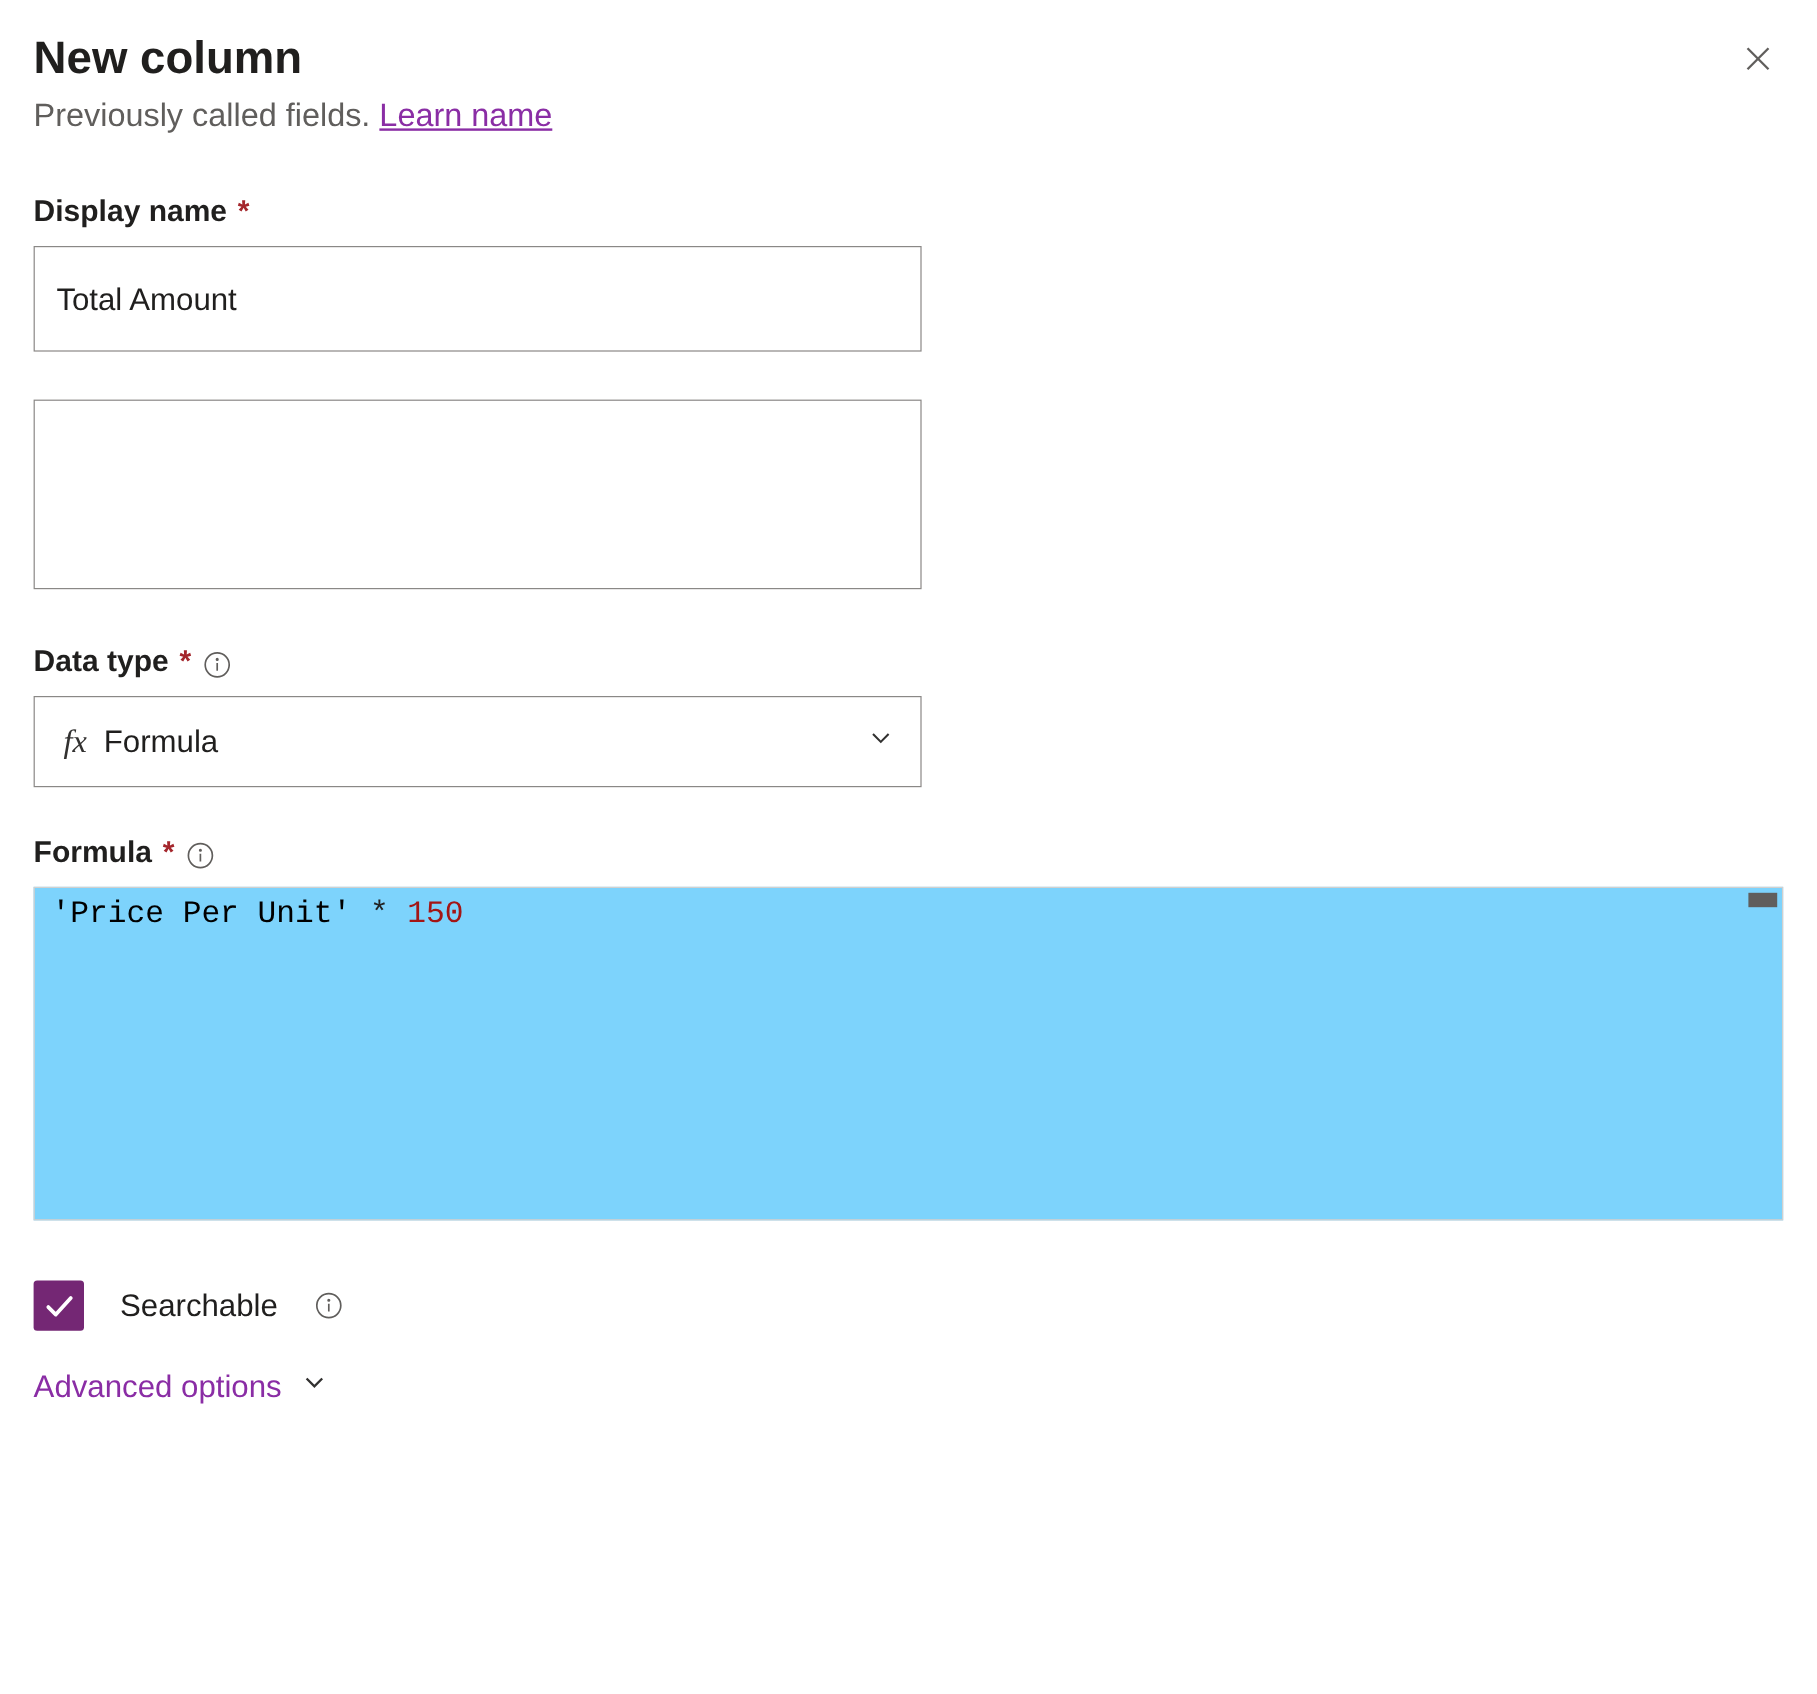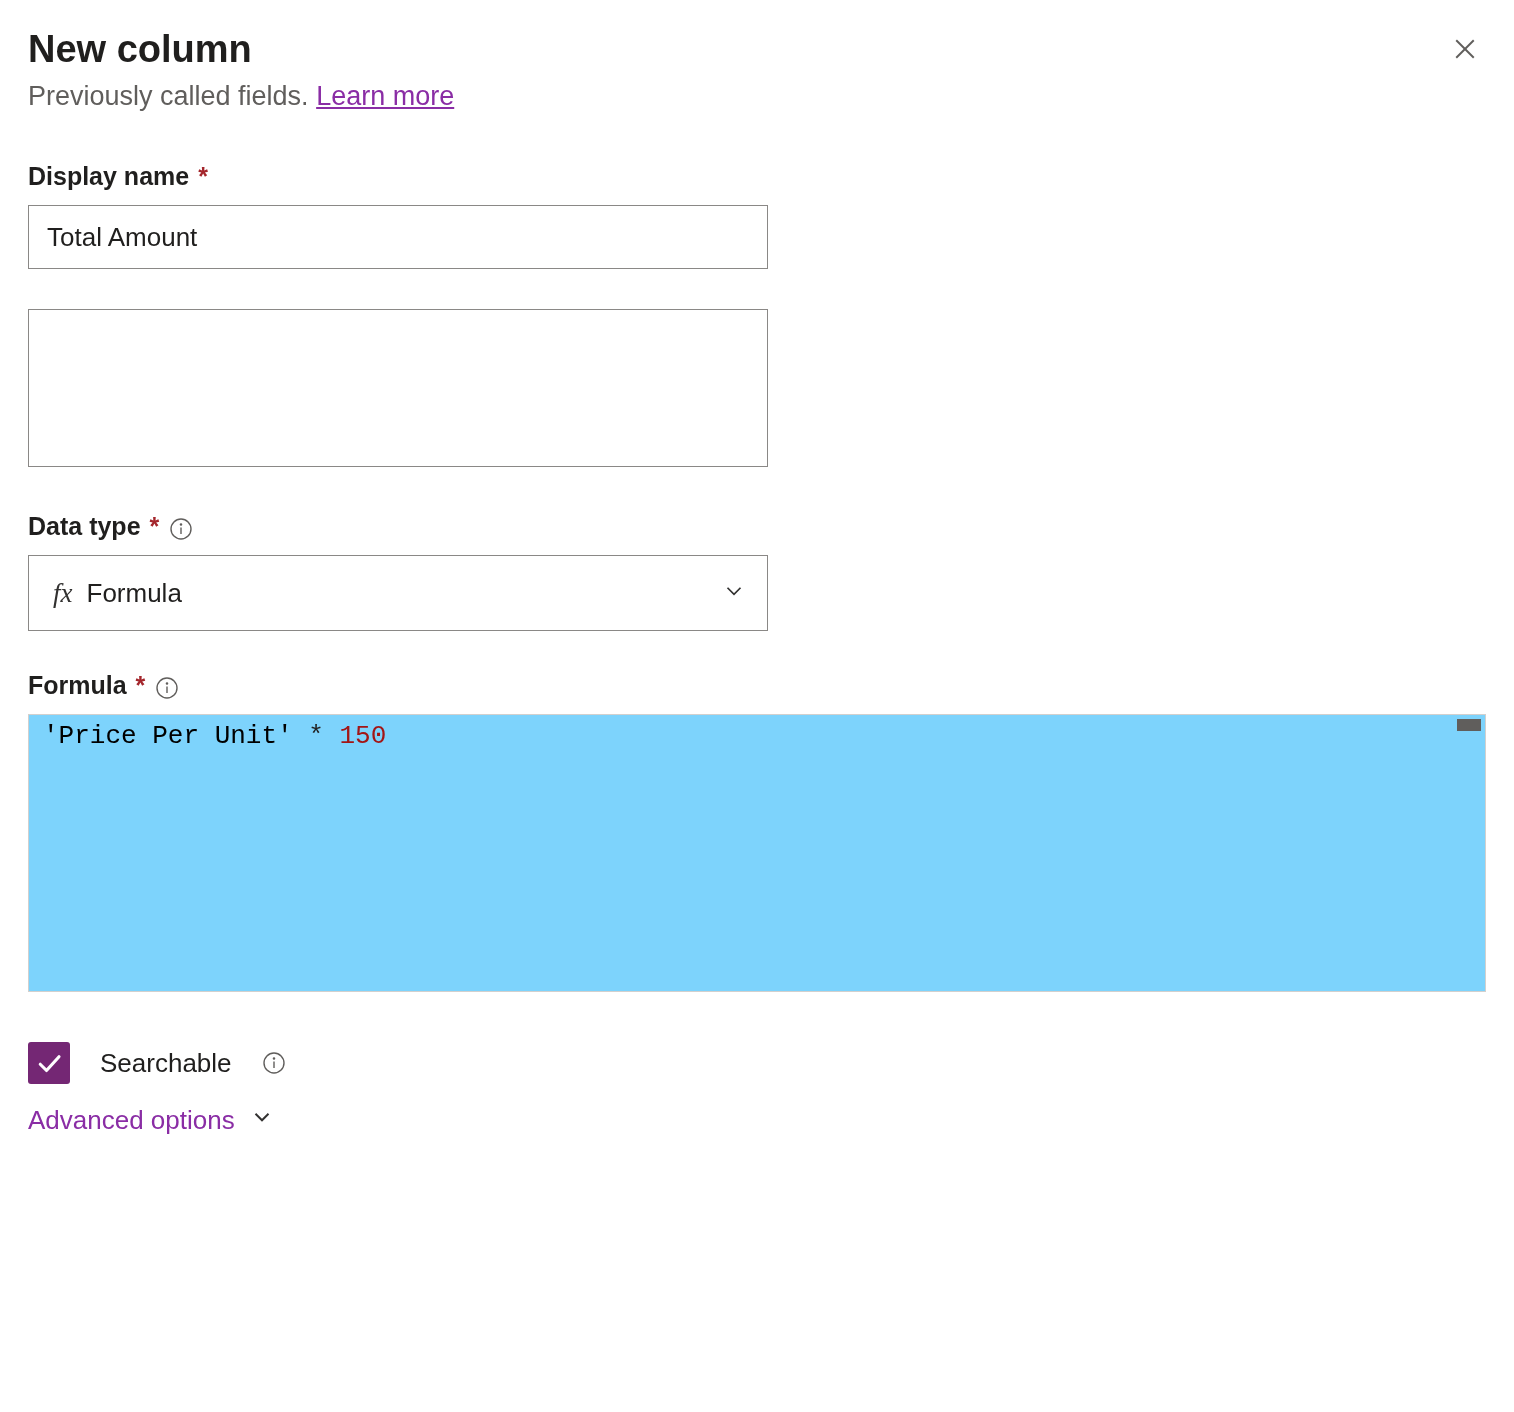--- a/index.html
+++ b/index.html
@@ -61,21 +61,21 @@
       margin-left: 2px;
     }
     .info-icon {
       display: inline-flex;
       align-items: center;
       justify-content: center;
       color: #605e5c;
     }
     .text-input {
       width: 740px;
-      height: 64px;
+      height: 88px;
       border: 1.5px solid #8a8886;
       padding: 0 18px;
       font-size: 26px;
       font-family: inherit;
       color: #201f1e;
       outline: none;
     }
     .textarea-box {
       width: 740px;
       height: 158px;
@@ -136,21 +136,21 @@
       background: #605e5c;
     }
     .tok-str { color: #000; }
     .tok-op { color: #222; }
     .tok-num { color: #a31515; }
     .checkbox-row {
       display: flex;
       align-items: center;
       gap: 30px;
       margin-top: 50px;
-      margin-bottom: 20px;
+      margin-bottom: 30px;
     }
     .checkbox {
       width: 42px;
       height: 42px;
       background: #742774;
       display: flex;
       align-items: center;
       justify-content: center;
       cursor: pointer;
       border-radius: 3px;
@@ -178,21 +178,21 @@
   <div class="title">New column</div>
   <div class="close-btn">
     <svg width="30" height="30" viewBox="0 0 24 24" fill="none" stroke="currentColor" stroke-width="1.5">
       <line x1="5" y1="5" x2="19" y2="19"></line>
       <line x1="19" y1="5" x2="5" y2="19"></line>
     </svg>
   </div>
 </div>
 
 <div class="subtitle">
-  <span>Previously called fields. </span><span class="learn-more">Learn more</span>
+  <span>Previously called fields. </span><span class="learn-more">Learn name</span>
 </div>
 
 <div class="field">
   <div class="field-label">
     <span><span>Display name</span> <span class="required">*</span></span>
   </div>
   <input type="text" class="text-input" value="Total Amount" style="">
 </div>
 
 <div class="field">

